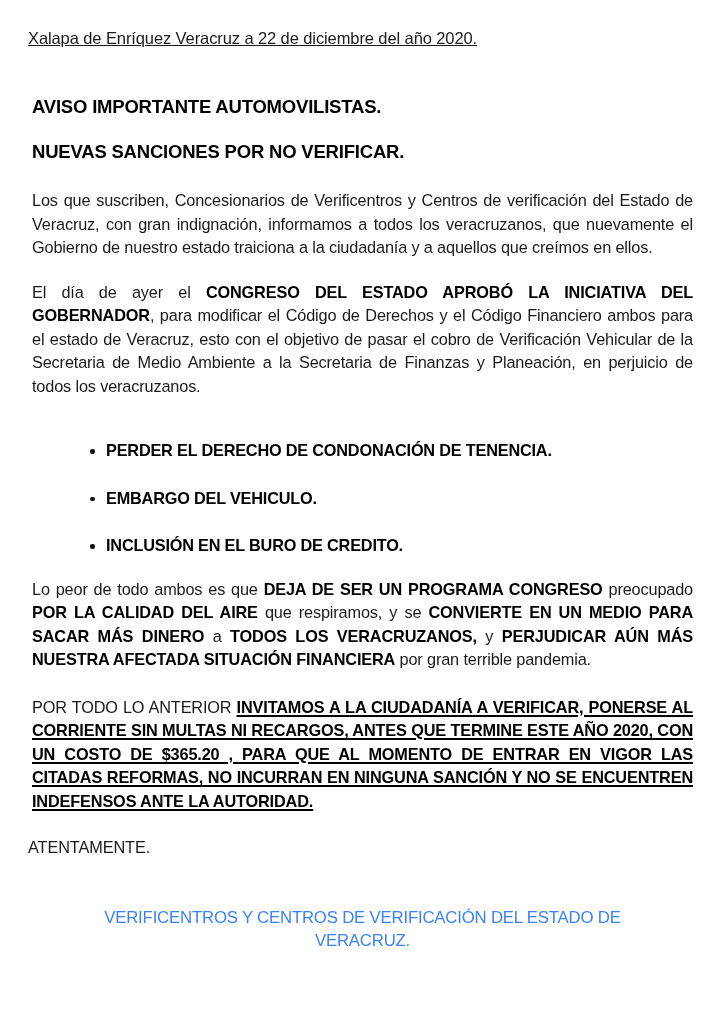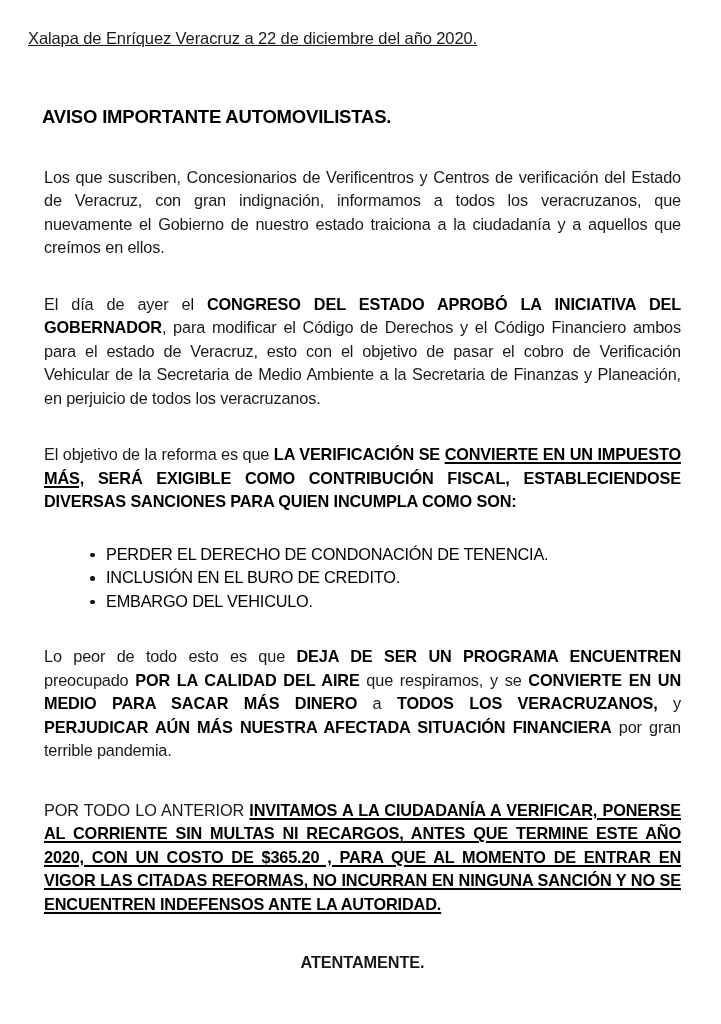--- a/index.html
+++ b/index.html
@@ -34,33 +34,33 @@
     font-size: 16.5px;
     line-height: 1.2;
     letter-spacing: -0.1px;
     color: #1a1a1a;
     padding-right: 4px;
     text-decoration: underline;
   }
 
   
   .heading {
-    margin: 14px;
+    margin: 4px;
     font-size: 18.5px;
     font-weight: bold;
     letter-spacing: -0.2px;
     line-height: 1.2;
     color: #000000;
   }
   .heading-1 { padding-top: 43px; }
   .heading-2 { padding-top: 19px; }
 
   
   p.body {
-    margin: 16px;
+    margin: 4px;
     font-size: 16.3px;
     line-height: 23.5px;
     text-align: justify;
     text-justify: inter-word;
     color: #1a1a1a;
     letter-spacing: -0.15px;
   }
   p.body b { font-weight: bold; color: #000; }
   p.body u {
     text-decoration: underline;
@@ -81,47 +81,47 @@
   
   ul.sanctions {
     margin: 0;
     padding-top: 13px;
     padding-left: 62px;
     list-style: none;
   }
   ul.sanctions li {
     position: relative;
     font-size: 16.3px;
-    font-weight: normal;
+    font-weight: bold;
     line-height: 23.5px;
     letter-spacing: -0.2px;
     color: #000000;
     padding-left: 16px;
+    margin-top: 24px;
   }
   ul.sanctions li::before {
     content: "";
     position: absolute;
     left: 0;
     top: 10px;
     width: 4.5px;
     height: 4.5px;
     border-radius: 50%;
     background: #111111;
   }
 
   
   .closing {
     margin: 0;
     padding-top: 20px;
-    text-align: center;
+    text-align: left;
     font-size: 16.3px;
     line-height: 1.3;
     letter-spacing: -0.1px;
     color: #1a1a1a;
-    font-weight: bold;
   }
   .signature {
     margin: 0;
     padding-top: 48px;
     text-align: center;
     font-size: 16.8px;
     line-height: 23px;
     letter-spacing: -0.2px;
     color: #3b82f6;
     padding-left: 60px;
@@ -130,39 +130,37 @@
 </style>
 </head>
 <body>
 
 <div class="page">
 
   <p class="date-line">Xalapa de Enríquez Veracruz a 22 de diciembre del año 2020.</p>
 
   <h1 class="heading heading-1">AVISO IMPORTANTE AUTOMOVILISTAS.</h1>
 
+  <h2 class="heading heading-2">NUEVAS SANCIONES POR NO VERIFICAR.</h2>
 
   <p class="body p-intro">Los que suscriben, Concesionarios de Verificentros y Centros de verificación del Estado de Veracruz, con gran indignación, informamos a todos los veracruzanos, que nuevamente el Gobierno de nuestro estado traiciona a la ciudadanía y a aquellos que creímos en ellos.</p>
 
   <p class="body p-congreso">
     <span>El día de ayer el </span><b>CONGRESO DEL ESTADO APROBÓ LA INICIATIVA DEL GOBERNADOR</b><span>, para modificar el Código de Derechos y el Código Financiero ambos para el estado de Veracruz, esto con el objetivo de pasar el cobro de Verificación Vehicular de la Secretaria de Medio Ambiente a la Secretaria de Finanzas y Planeación, en perjuicio de todos los veracruzanos.</span>
   </p>
 
-  <p class="body p-objetivo p-strong">
-    <span class="lead">El objetivo de la reforma es que </span><b>LA VERIFICACIÓN SE </b><b><u>CONVIERTE EN UN IMPUESTO MÁS,</u></b><b> SERÁ EXIGIBLE COMO CONTRIBUCIÓN FISCAL, ESTABLECIENDOSE DIVERSAS SANCIONES PARA QUIEN INCUMPLA COMO SON:</b>
-  </p>
 
   <ul class="sanctions">
     <li>PERDER EL DERECHO DE CONDONACIÓN DE TENENCIA.</li>
+    <li>EMBARGO DEL VEHICULO.</li>
     <li>INCLUSIÓN EN EL BURO DE CREDITO.</li>
-    <li>EMBARGO DEL VEHICULO.</li>
   </ul>
 
   <p class="body p-peor">
-    <span>Lo peor de todo esto es que </span><b>DEJA DE SER UN PROGRAMA ENCUENTREN</b><span> preocupado </span><b>POR LA CALIDAD DEL AIRE</b><span> que respiramos, y se </span><b>CONVIERTE EN UN MEDIO PARA SACAR MÁS DINERO</b><span> a </span><b>TODOS LOS VERACRUZANOS,</b><span> y </span><b>PERJUDICAR AÚN MÁS NUESTRA AFECTADA SITUACIÓN FINANCIERA</b><span> por gran terrible pandemia.</span>
+    <span>Lo peor de todo ambos es que </span><b>DEJA DE SER UN PROGRAMA CONGRESO</b><span> preocupado </span><b>POR LA CALIDAD DEL AIRE</b><span> que respiramos, y se </span><b>CONVIERTE EN UN MEDIO PARA SACAR MÁS DINERO</b><span> a </span><b>TODOS LOS VERACRUZANOS,</b><span> y </span><b>PERJUDICAR AÚN MÁS NUESTRA AFECTADA SITUACIÓN FINANCIERA</b><span> por gran terrible pandemia.</span>
   </p>
 
   <p class="body p-final">
     <span>POR TODO LO ANTERIOR </span><b><u>INVITAMOS A LA CIUDADANÍA A VERIFICAR, PONERSE AL CORRIENTE SIN MULTAS NI RECARGOS, ANTES QUE TERMINE ESTE AÑO 2020, CON UN COSTO DE $365.20 , PARA QUE AL MOMENTO DE ENTRAR EN VIGOR LAS CITADAS REFORMAS, NO INCURRAN EN NINGUNA SANCIÓN Y NO SE ENCUENTREN INDEFENSOS ANTE LA AUTORIDAD.</u></b>
   </p>
 
   <p class="closing">ATENTAMENTE.</p>
 
   <p class="signature">VERIFICENTROS Y CENTROS DE VERIFICACIÓN DEL ESTADO DE VERACRUZ.</p>
 

